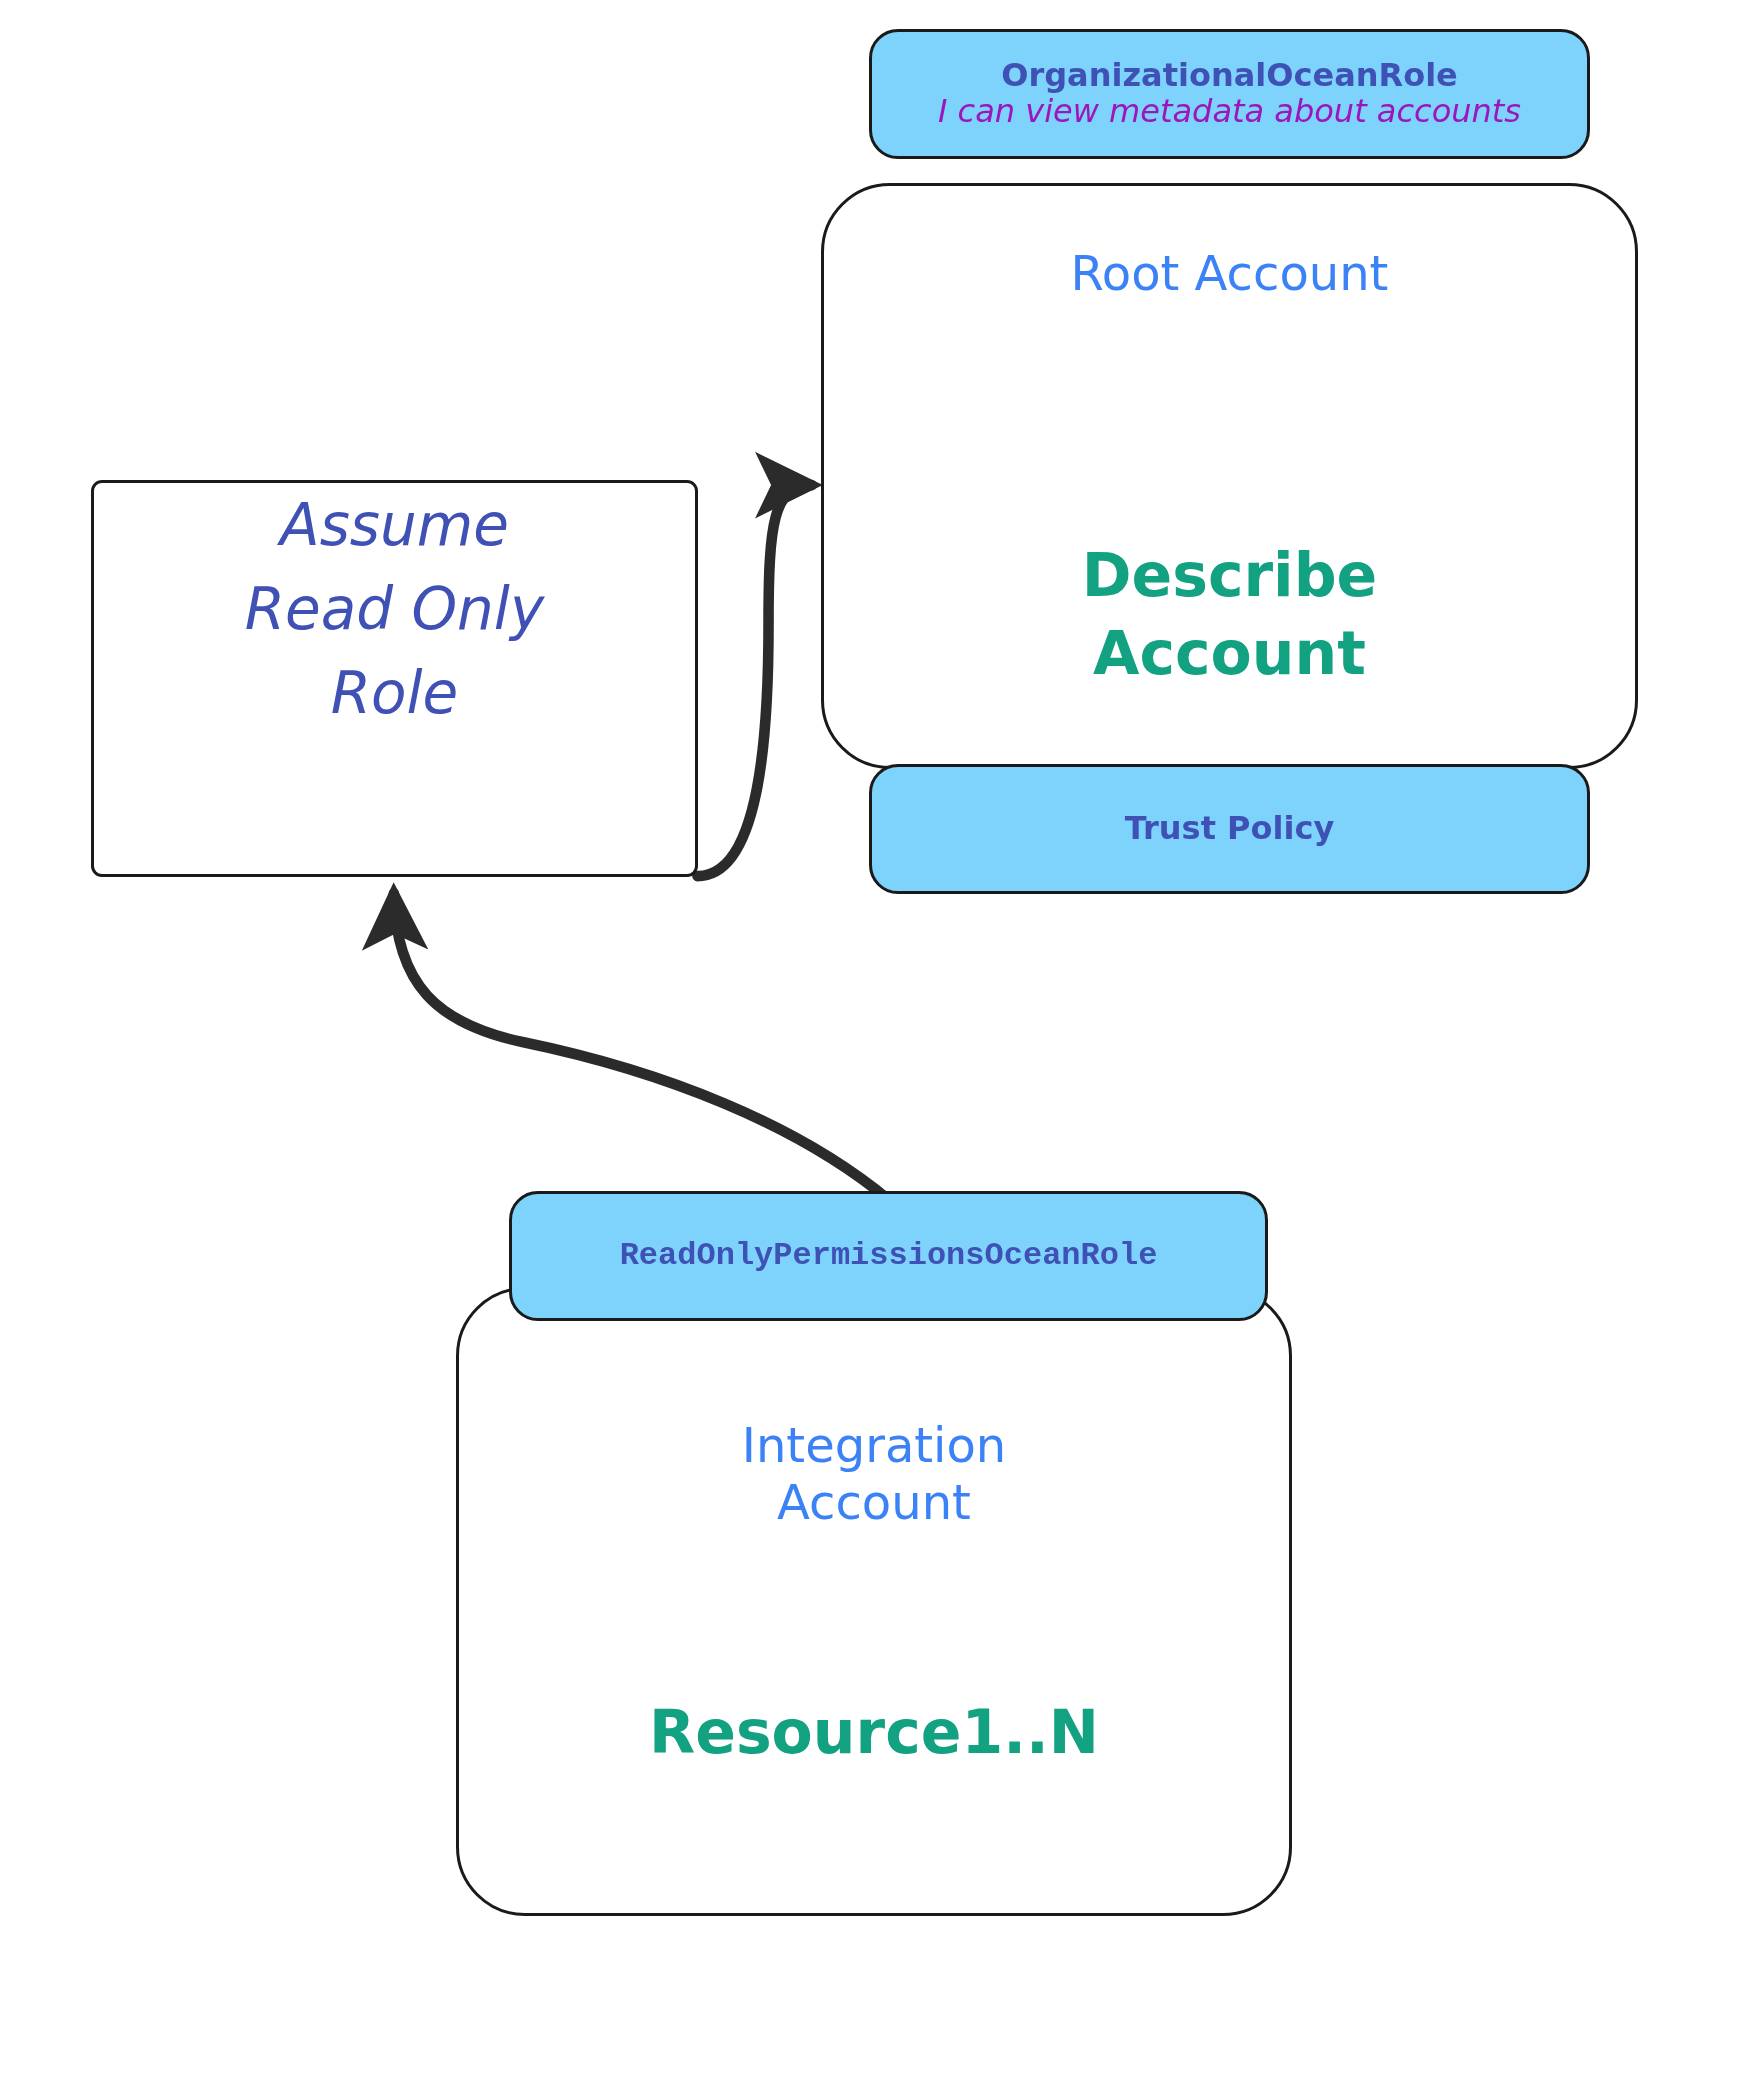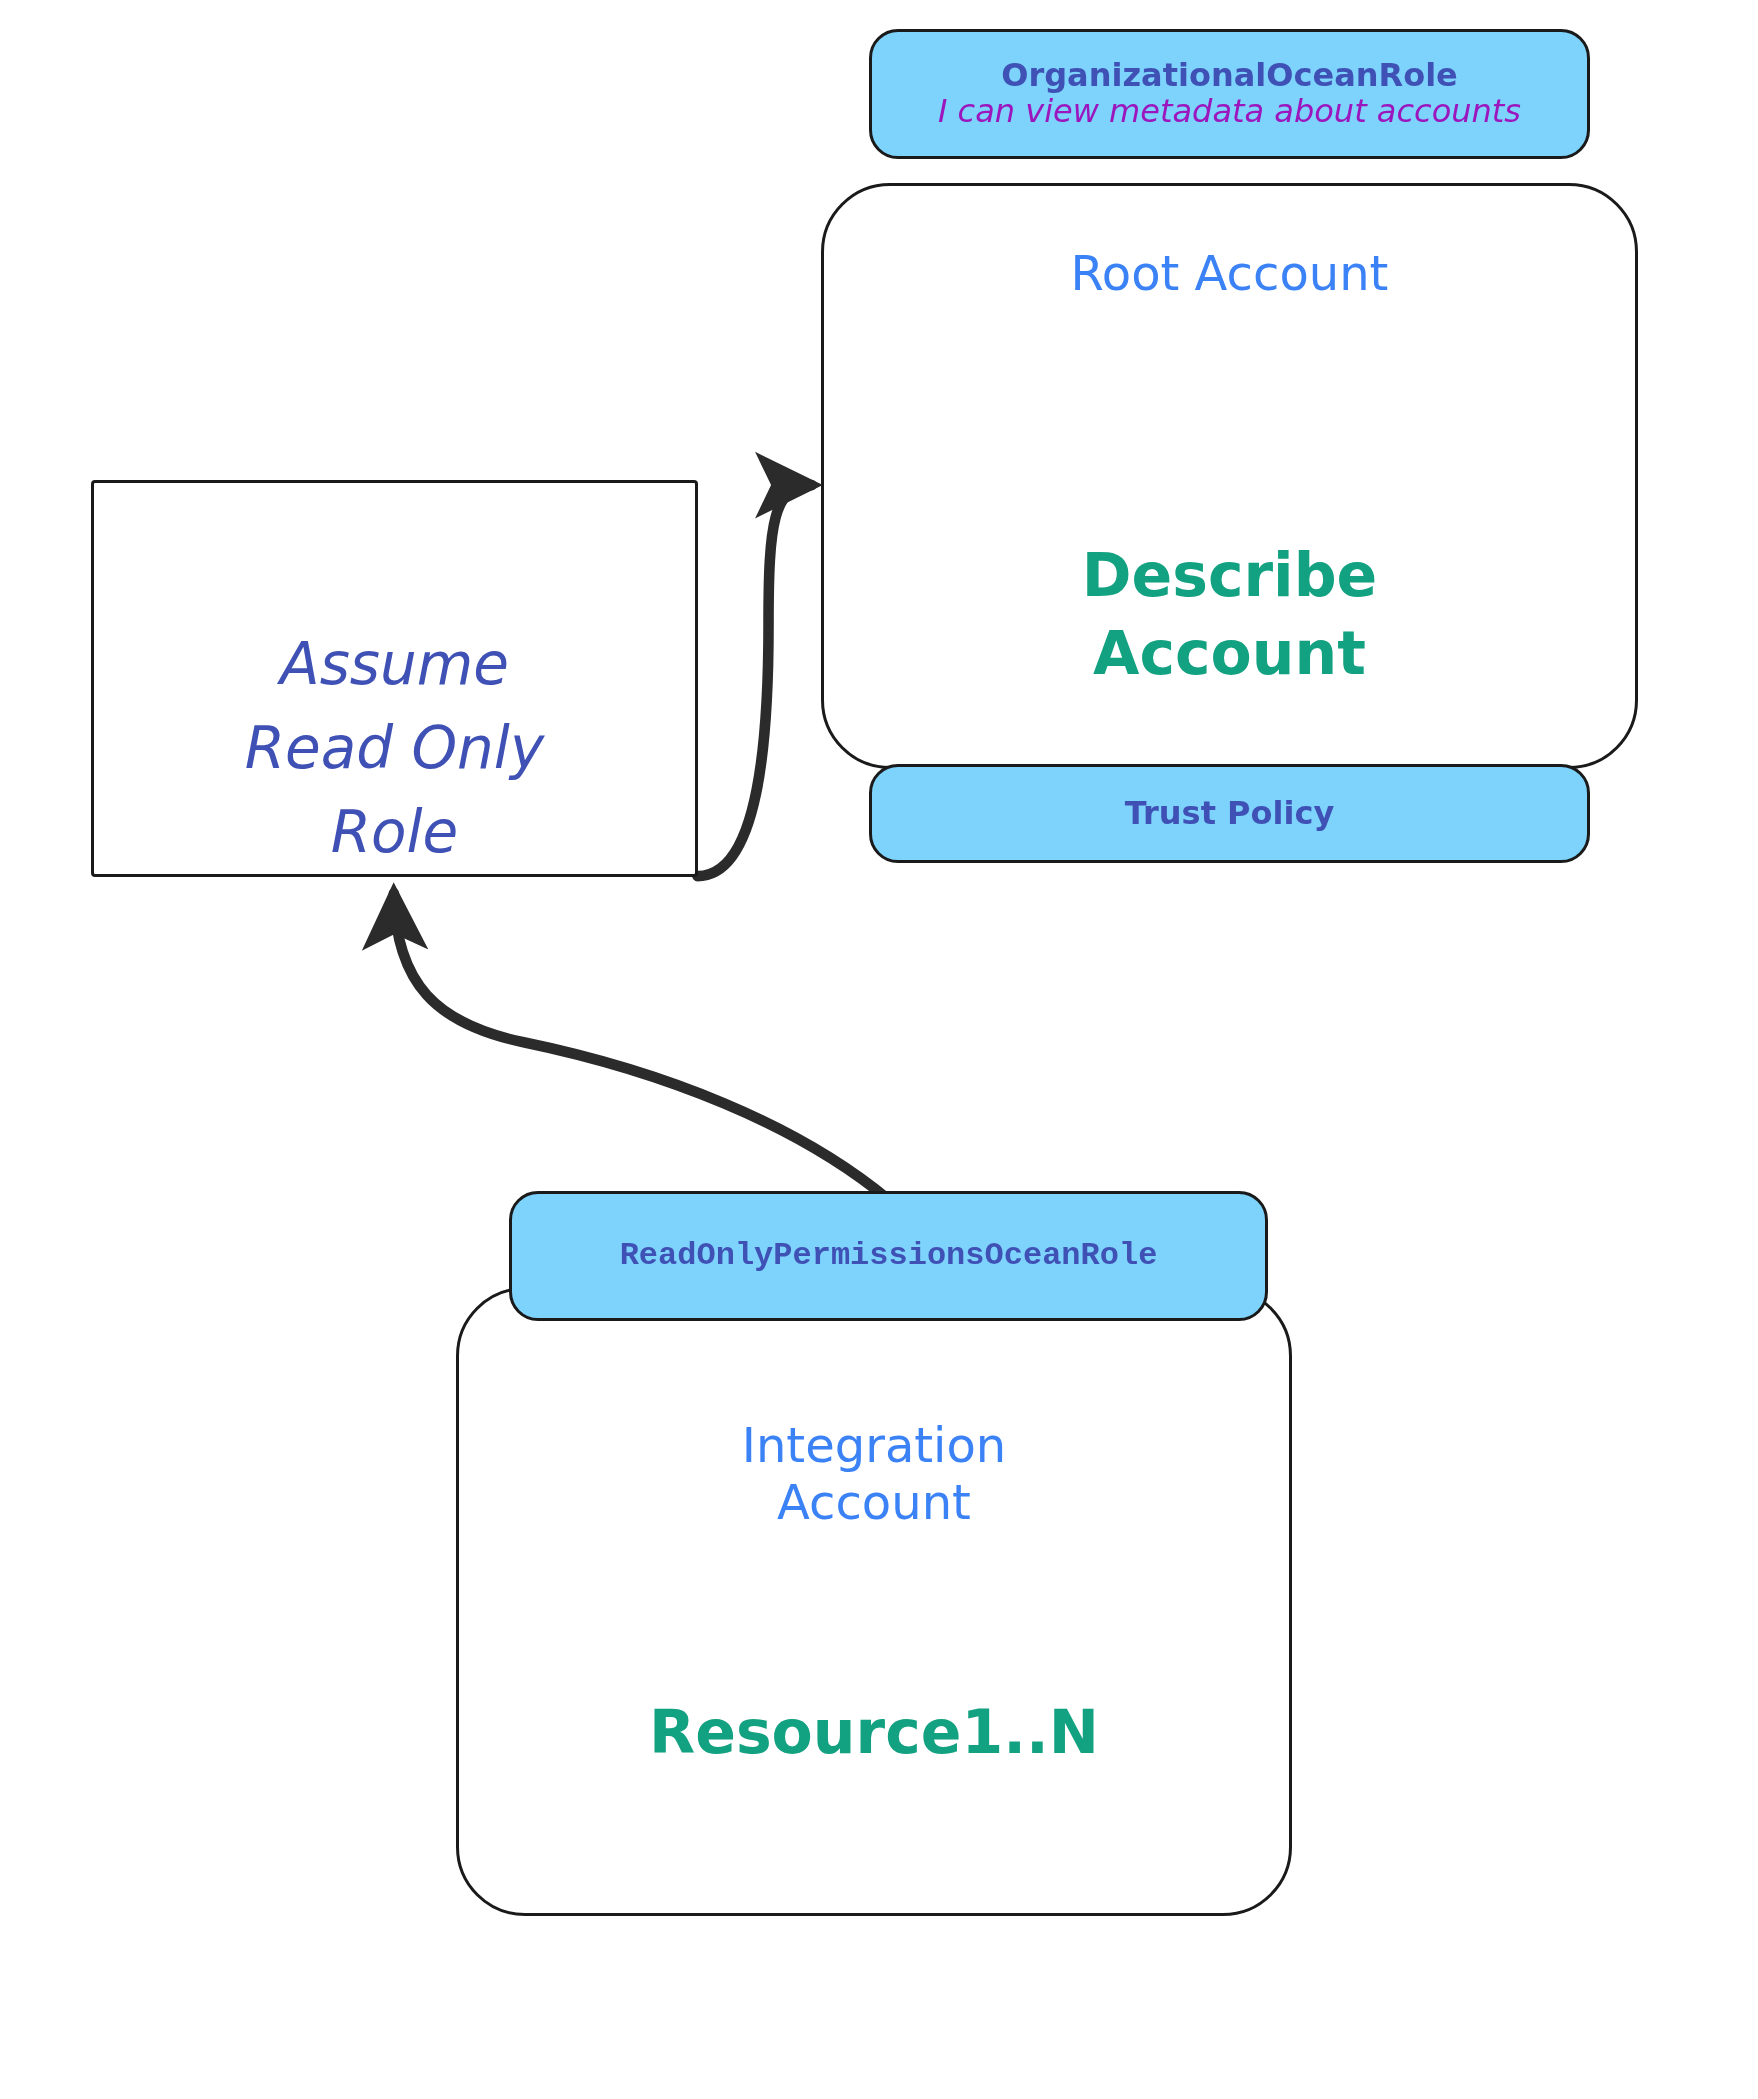--- a/index.html
+++ b/index.html
@@ -30,23 +30,23 @@
     background: #ffffff;
     border: 3.8px solid #1a1a1a;
     border-radius: 69px;
     z-index: 1;
   }
   .plain-box {
     position: absolute;
     box-sizing: border-box;
     background: #ffffff;
     border: 3.8px solid #1a1a1a;
-    border-radius: 4px;
+    border-radius: 11px;
     display: flex;
-    align-items: flex-end;
+    align-items: flex-start;
     justify-content: center;
     z-index: 3;
   }
 
   
   .badge {
     position: absolute;
     box-sizing: border-box;
     background: #7dd3fc;
     border: 3.8px solid #1a1a1a;
@@ -128,21 +128,21 @@
   <div class="acct-title" style="left:821px; top:245px; width:817px;">Root Account</div>
 
   <div class="acct-resource" style="left:821px; top:500px; width:817px; white-space:pre-line;">Describe
 Account</div>
 
   <div class="badge" style="left:869px; top:29px; width:721px; height:130px;">
     <div class="badge-title">OrganizationalOceanRole</div>
     <div class="badge-sub">I can view metadata about accounts</div>
   </div>
 
-  <div class="badge" style="left:869px; top:764px; width:721px; height:99px;">
+  <div class="badge" style="left:869px; top:764px; width:721px; height:130px;">
     <div class="badge-title">Trust Policy</div>
   </div>
 
   <div class="plain-box" style="left:91px; top:480px; width:607px; height:397px;">
     <div class="plain-label">Assume
 Read Only
 Role</div>
   </div>
 
   <div class="account-box" style="left:456px; top:1287px; width:836px; height:629px;">

